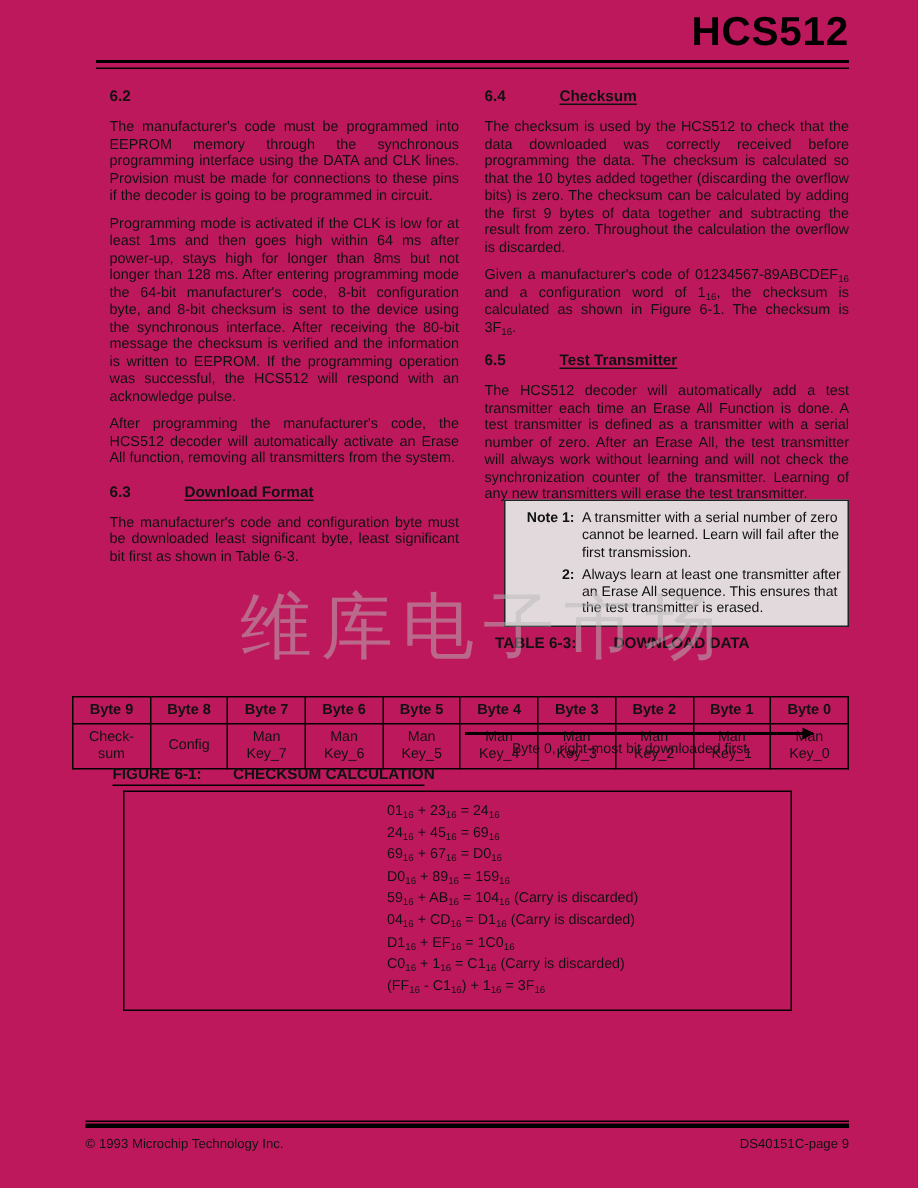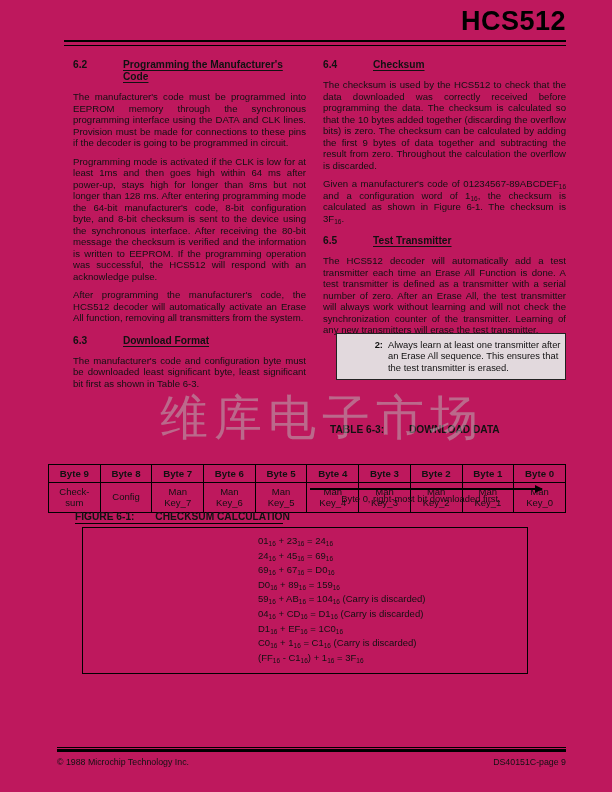--- a/index.html
+++ b/index.html
@@ -82,21 +82,20 @@
 
 <div class="page">
 
   <div class="doc-title">HCS512</div>
   <div class="hdr-rule-a"></div>
   <div class="hdr-rule-b"></div>
 
   <div class="col col-left">
     <div class="sec-head">
       <span class="num">6.2</span>
-      <span class="ttl">Programming the Manufacturer's Code</span>
     </div>
     <div class="para">The manufacturer's code must be programmed into EEPROM memory through the synchronous programming interface using the DATA and CLK lines. Provision must be made for connections to these pins if the decoder is going to be programmed in circuit.</div>
     <div class="para">Programming mode is activated if the CLK is low for at least 1ms and then goes high within 64 ms after power-up, stays high for longer than 8ms but not longer than 128 ms. After entering programming mode the 64-bit manufacturer's code, 8-bit configuration byte, and 8-bit checksum is sent to the device using the synchronous interface. After receiving the 80-bit message the checksum is verified and the information is written to EEPROM. If the programming operation was successful, the HCS512 will respond with an acknowledge pulse.</div>
     <div class="para">After programming the manufacturer's code, the HCS512 decoder will automatically activate an Erase All function, removing all transmitters from the system.</div>
 
     <div class="sec-head gap-above">
       <span class="num">6.3</span>
       <span class="ttl">Download Format</span>
     </div>
     <div class="para">The manufacturer's code and configuration byte must be downloaded least significant byte, least significant bit first as shown in Table 6-3.</div>
@@ -111,20 +110,24 @@
     <div class="para">Given a manufacturer's code of 01234567-89ABCDEF<sub>16</sub> and a configuration word of 1<sub>16</sub>, the checksum is calculated as shown in Figure 6-1. The checksum is 3F<sub>16</sub>.</div>
 
     <div class="sec-head gap-above">
       <span class="num">6.5</span>
       <span class="ttl">Test Transmitter</span>
     </div>
     <div class="para">The HCS512 decoder will automatically add a test transmitter each time an Erase All Function is done. A test transmitter is defined as a transmitter with a serial number of zero. After an Erase All, the test transmitter will always work without learning and will not check the synchronization counter of the transmitter. Learning of any new transmitters will erase the test transmitter.</div>
   </div>
 
   <div class="note-box">
+    <div class="note-row">
+      <span class="note-lbl">Note 1:</span>
+      <span class="note-txt">A transmitter with a serial number of zero cannot be learned. Learn will fail after the first transmission.</span>
+    </div>
     <div class="note-row">
       <span class="note-lbl">2:</span>
       <span class="note-txt">Always learn at least one transmitter after an Erase All sequence. This ensures that the test transmitter is erased.</span>
     </div>
   </div>
 
   <div class="tbl-caption">
     <span class="cap-l">TABLE 6-3:</span>
     <span class="cap-t">DOWNLOAD DATA</span>
   </div>
@@ -208,18 +211,18 @@
     <div class="fig-eq">D0<sub>16</sub> + 89<sub>16</sub> = 159<sub>16</sub></div>
     <div class="fig-eq">59<sub>16</sub> + AB<sub>16</sub> = 104<sub>16</sub> (Carry is discarded)</div>
     <div class="fig-eq">04<sub>16</sub> + CD<sub>16</sub> = D1<sub>16</sub> (Carry is discarded)</div>
     <div class="fig-eq">D1<sub>16</sub> + EF<sub>16</sub> = 1C0<sub>16</sub></div>
     <div class="fig-eq">C0<sub>16</sub> + 1<sub>16</sub> = C1<sub>16</sub> (Carry is discarded)</div>
     <div class="fig-eq">(FF<sub>16</sub> - C1<sub>16</sub>) + 1<sub>16</sub> = 3F<sub>16</sub></div>
   </div>
 
   <div class="ftr-rule-a"></div>
   <div class="ftr-rule-b"></div>
-  <div class="ftr-left">© 1988 Microchip Technology Inc.</div>
+  <div class="ftr-left">© 1993 Microchip Technology Inc.</div>
   <div class="ftr-right">DS40151C-page 9</div>
 
   <div class="watermark">维库电子市场</div>
 
 </div>
 
 </body></html>

